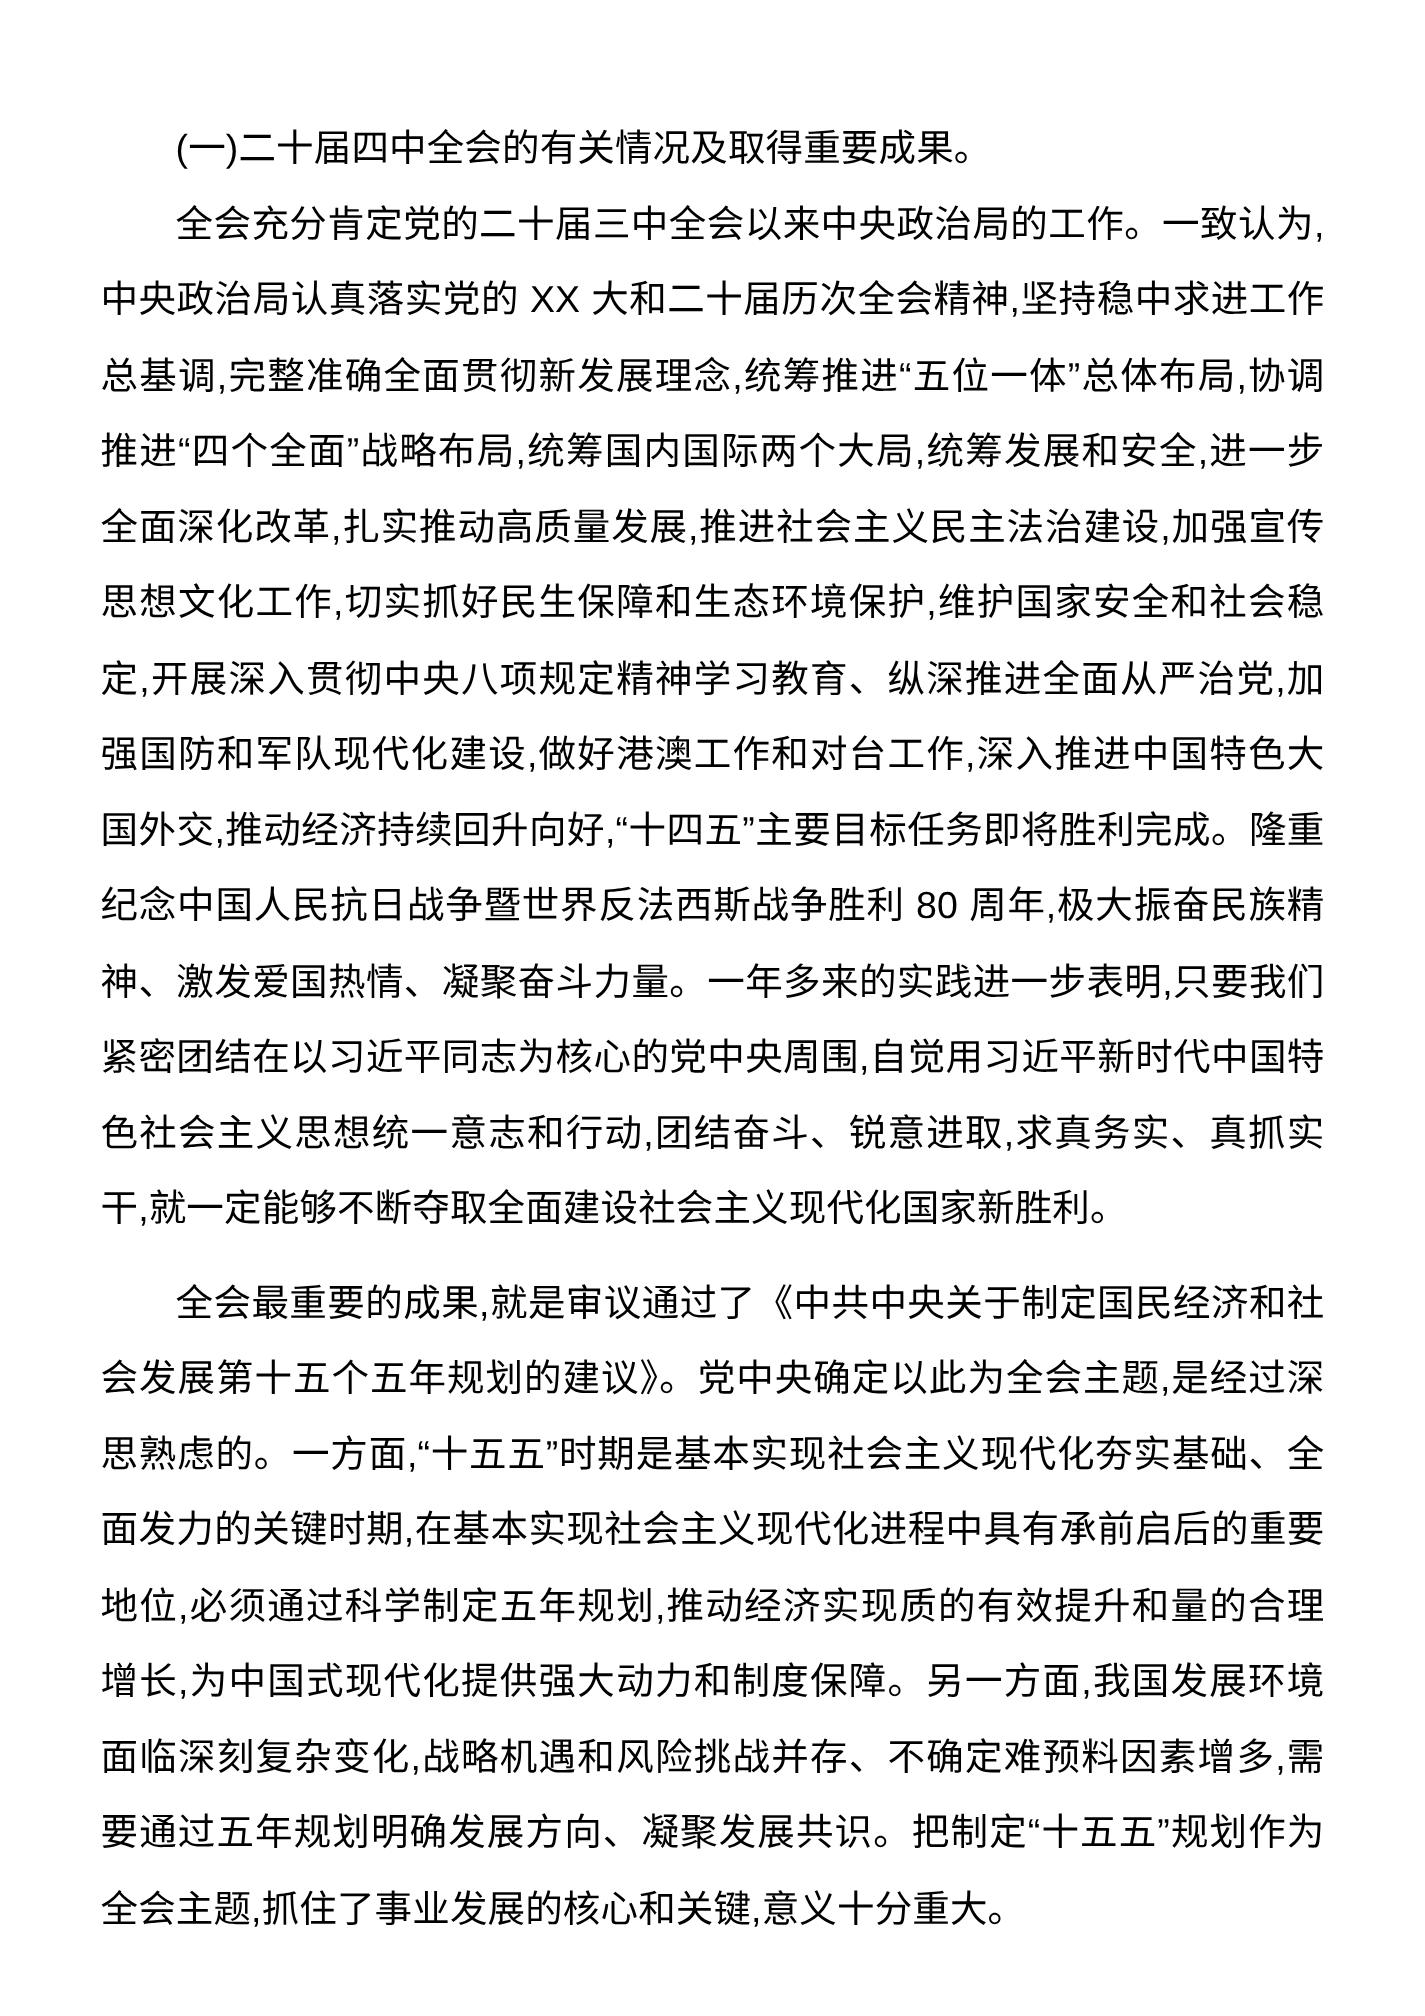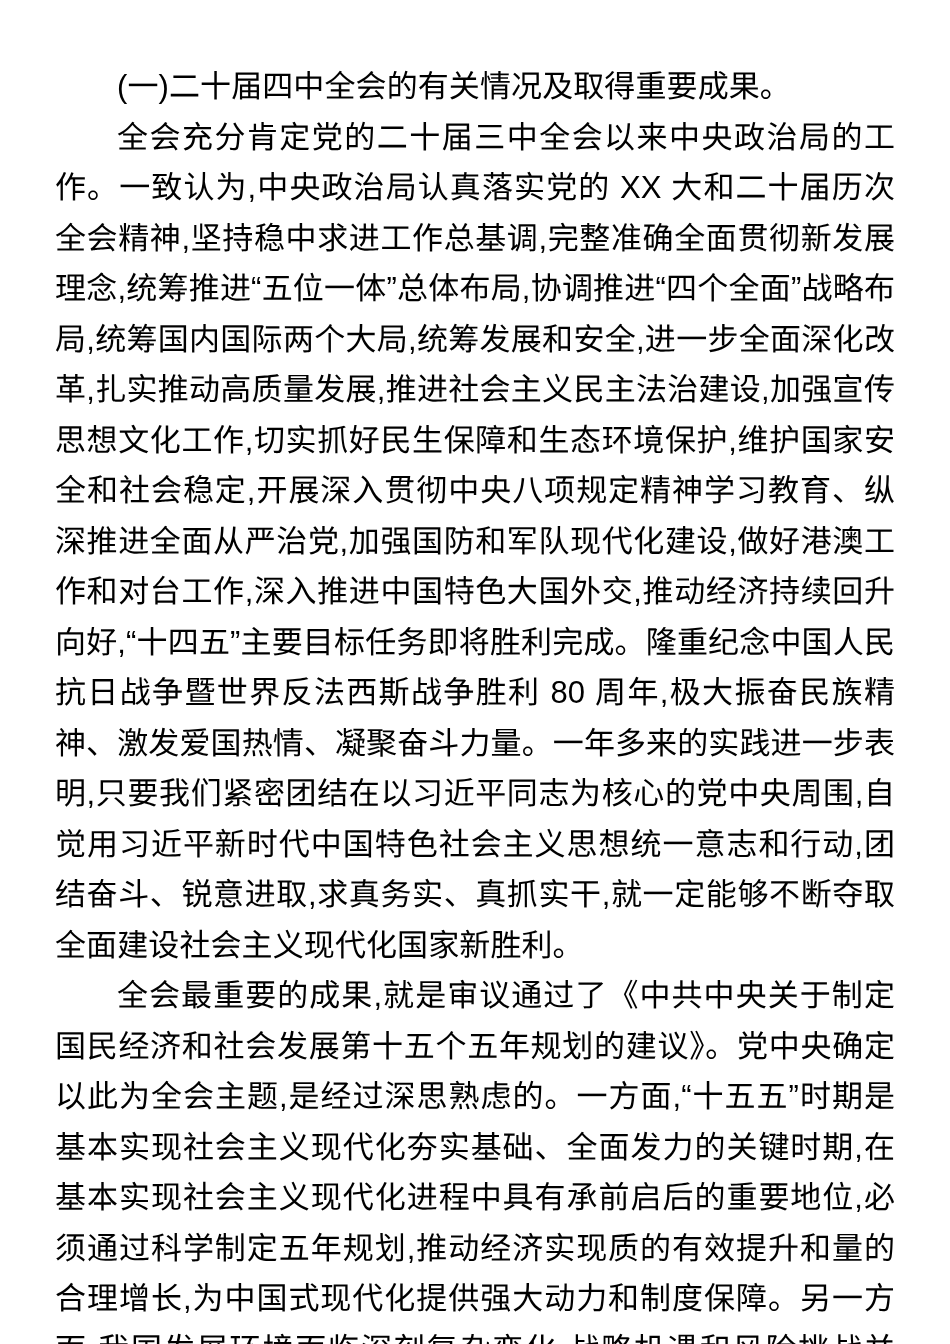--- a/index.html
+++ b/index.html
@@ -19,25 +19,25 @@
   }
 
   .doc-body {
     position: absolute;
     left: 55px;
     top: 62px;
     width: 840px;
   }
 
   .para {
-    margin: 0;
+    margin: 12px;
     padding: 0;
     color: #000000;
     font-family: "Liberation Sans", "DejaVu Sans", sans-serif;
-    font-size: 31px;
+    font-size: 25px;
     line-height: 50.5px;
     text-align: justify;
     text-justify: inter-character;
     text-indent: 2em;
     letter-spacing: 0.1px;
     font-weight: 400;
     -webkit-font-smoothing: none;
   }
 
   .para + .para {

